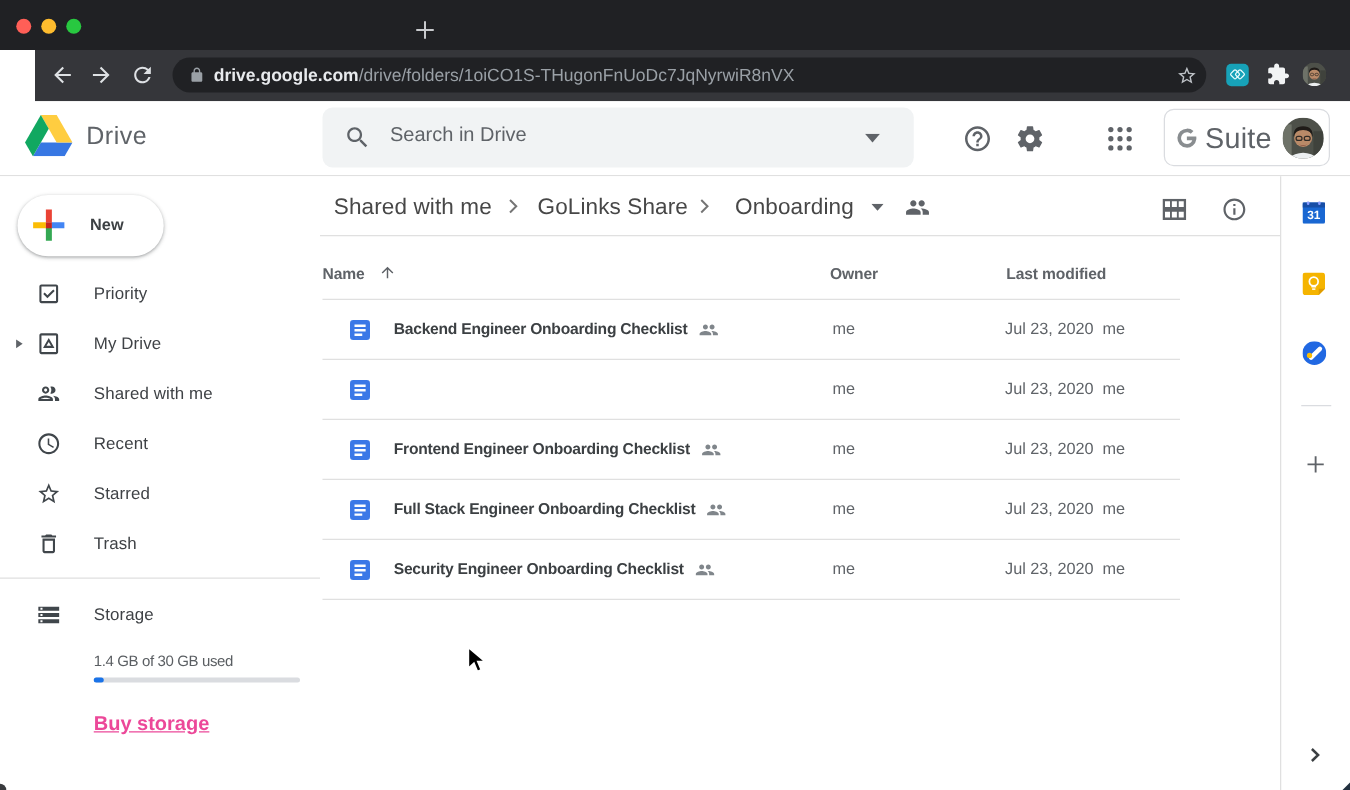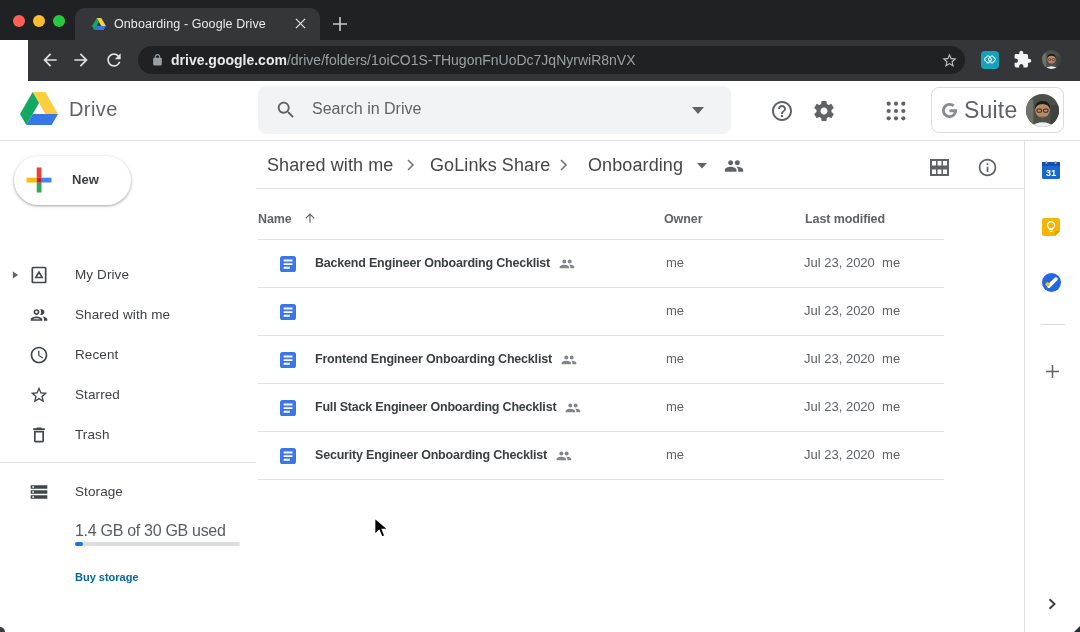--- a/index.html
+++ b/index.html
@@ -26,24 +26,24 @@
 
 #sidebar { left:0; top:141px; width:256px; height:491px; background:#fff; }
 #newbtn { left:14px; top:15px; width:117px; height:49px; background:#fff; border-radius:25px; box-shadow:0 1px 2px 0 rgba(60,64,67,.30), 0 1px 3px 1px rgba(60,64,67,.15); }
 #newbtn span { position:absolute; left:58px; top:16px; font-size:13px; color:#3c4043; font-weight:700; letter-spacing:.1px; }
 .navrow { left:0; width:256px; height:40px; }
 .navrow .ic { position:absolute; left:29px; top:10px; width:20px; height:20px; }
 .navfill { fill:#40464b; }
 .navrow .tx { position:absolute; left:75px; top:12px; font-size:13.5px; color:#3f4246; letter-spacing:.1px; }
 #sdivider { left:0; top:321px; width:256px; height:1px; background:#e0e0e0; }
 #storerow { top:331px; }
-#usage { left:75px; top:381px; font-size:16px; color:#5a5e62; letter-spacing:-.3px;}
+#usage { left:75px; top:381px; font-size:12px; color:#5a5e62; letter-spacing:-.3px;}
 #track { left:75px; top:401px; width:165px; height:4px; border-radius:2px; background:#dadce0; }
 #fill { left:0; top:0; width:8px; height:4px; border-radius:2px; background:#1a73e8; }
-#buystorage { left:75px; top:430px; font-size:11px; color:#0369a1; font-weight:700; letter-spacing:0; }
+#buystorage { left:75px; top:430px; font-size:16px; color:#ec4899; font-weight:700; letter-spacing:0;text-decoration:underline; }
 
 #main { left:256px; top:141px; width:768px; height:491px; background:#fff; }
 #bcrow { left:0; top:0; width:768px; height:48px; border-bottom:1px solid #e0e0e0; }
 .bc { top:14px; font-size:18px; color:#474747; letter-spacing:.1px; }
 .bsep { top:18px; width:10px; height:12px; color:#757575; }
 #thead { left:2px; top:71px; font-size:12.5px; color:#5f6368; font-weight:700; letter-spacing:-.1px; white-space:nowrap;}
 #theadline { left:2px; top:98px; width:686px; height:1px; background:#e0e0e0; }
 .frow { left:2px; width:686px; height:49px; border-bottom:1px solid #e0e0e0; }
 .ftitle { position:absolute; left:57px; top:13px; height:22px; display:flex; align-items:center; font-size:12.5px; color:#3c4043; font-weight:700; letter-spacing:-.2px; white-space:nowrap;text-align:right; }
 .ftitle svg { margin-left:9px; }
@@ -53,31 +53,20 @@
 #rail { left:1024px; top:141px; width:56px; height:491px; background:#fff; border-left:1px solid #e0e0e0;text-align:right; }
 #raildiv { left:16px; top:183px; width:24px; height:1px; background:#dadce0; }
 </style>
 </head>
 <body>
 
 <div class="abs" id="tabstrip">
   <div class="abs light" style="left:13px; background:#ff5f57;"></div>
   <div class="abs light" style="left:33px; background:#febc2e;"></div>
   <div class="abs light" style="left:53px; background:#28c840;"></div>
-  <div class="abs" id="tab">
-    <svg class="abs" style="left:17px; top:10px;" width="14" height="12" viewBox="0 0 1443.061 1249.993">
-      <path fill="#3777E3" d="M240.525 1249.993l240.492-416.664h962.044l-240.514 416.664z"></path>
-      <path fill="#FFCD40" d="M962.055 833.329h481.006L962.055 0H481.017z"></path>
-      <path fill="#11A861" d="M0 833.329l240.525 416.664 481.017-833.329L481.017 0z"></path>
-    </svg>
-    <div class="abs" style="left:39px; top:9px; font-size:12.5px; color:#e8eaed; letter-spacing:.1px;">Onboarding - Google Drive</div>
-    <svg class="abs" style="left:220px; top:10px;" width="11" height="11" viewBox="0 0 12 12">
-        <path d="M1 1l10 10M11 1L1 11" stroke="#dfe1e5" stroke-width="1.4"></path>
-      </svg>
-  </div>
   <svg class="abs" style="left:332px; top:16px;" width="16" height="16" viewBox="0 0 16 16">
       <path d="M8 1v14M1 8h14" stroke="#c8cacd" stroke-width="1.6"></path>
     </svg>
 </div>
 
 <div class="abs" id="toolbar">
   <svg class="abs navic" style="left:12px;" viewBox="0 0 24 24">
       <path d="M20 11H7.83l5.59-5.59L12 4l-8 8 8 8 1.41-1.41L7.83 13H20v-2z" fill="#dee1e4"></path>
     </svg>
   <svg class="abs navic" style="left:43px;" viewBox="0 0 24 24">
@@ -196,20 +185,26 @@
   <div class="abs" id="newbtn">
     <svg class="abs" style="left:12px; top:11px;" width="26" height="26" viewBox="0 0 26 26">
       <path d="M10.7 0.5h4.8v10.2h-4.8z" fill="#ea4335"></path>
       <path d="M10.7 15.3h4.8v10.2h-4.8z" fill="#34a853"></path>
       <path d="M0.5 10.7h10.2v4.8H0.5z" fill="#fbbc04"></path>
       <path d="M15.3 10.7h10.2v4.8h-10.2z" fill="#4285f4"></path>
       <path d="M10.7 10.7h4.8v4.8h-4.8z" fill="#c5221f"></path>
     </svg>
     <span>New</span>
   </div>
+  <div class="abs navrow" style="top:74px;">
+    <svg class="ic" viewBox="0 0 24 24">
+        <path class="navfill" d="M19 3H5c-1.1 0-2 .9-2 2v14c0 1.1.9 2 2 2h14c1.1 0 2-.9 2-2V5c0-1.1-.9-2-2-2zm0 16H5V5h14v14zm-8.29-2.71l7-7-1.41-1.41-5.59 5.58-2.59-2.58-1.41 1.41 4 4z" fill="#5f6368"></path>
+      </svg>
+    <div class="tx">Priority</div>
+  </div>
   <div class="abs navrow" style="top:114px;">
     <svg class="abs" style="left:12px; top:16px;" width="7" height="8" viewBox="0 0 8 8">
         <path d="M1 0l6 4-6 4z" fill="#5f6368"></path>
       </svg>
     <svg class="ic" viewBox="0 0 24 24">
         <path class="navfill" d="M19 2H5C3.9 2 3 2.9 3 4v16c0 1.1.9 2 2 2h14c1.1 0 2-.9 2-2V4c0-1.1-.9-2-2-2zm0 18H5V4h14v16zM12 6.5L6.5 16h11L12 6.5zm0 3.9l2.2 3.6H9.8l2.2-3.6z" fill="#5f6368"></path>
       </svg>
     <div class="tx">My Drive</div>
   </div>
   <div class="abs navrow" style="top:154px;">

